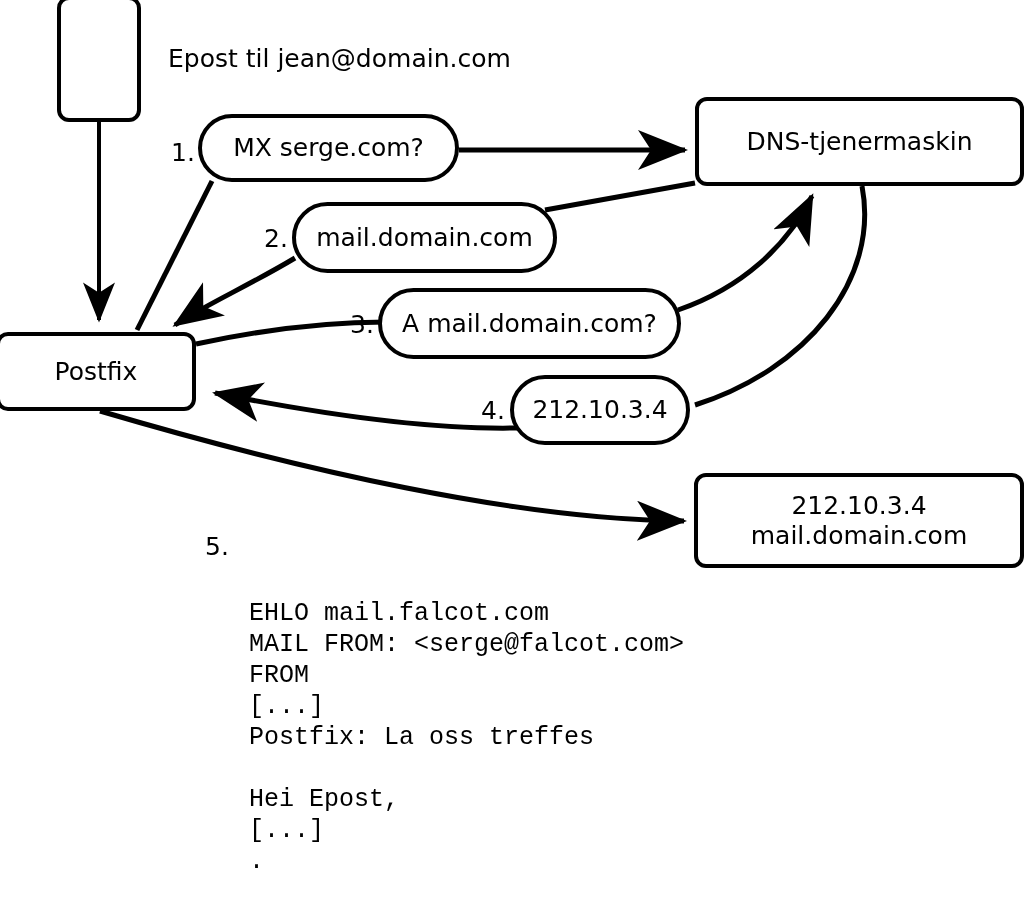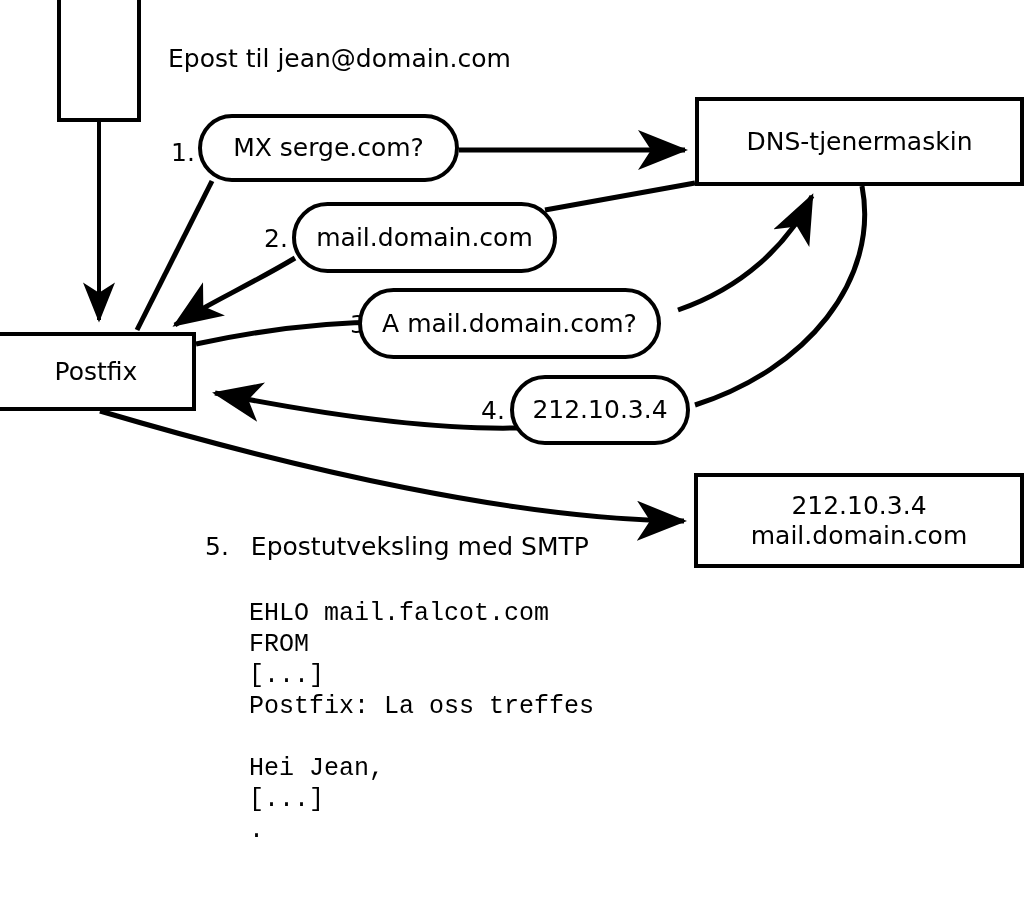--- a/index.html
+++ b/index.html
@@ -27,32 +27,32 @@
     position: absolute;
     box-sizing: border-box;
     background: #ffffff;
     border: 4px solid #000000;
     display: flex;
     align-items: center;
     justify-content: center;
     text-align: center;
     color: #000000;
   }
-  .rect-node { border-radius: 0; }
+  .rect-node { border-radius: 12px; }
   .pill-node { border-radius: 999px; }
   .node-label { line-height: 1.18; }
 
   #node-client     { left: 57px;  top: -4px;  width: 84px;  height: 126px; }
   #node-dns        { left: 695px; top: 97px;  width: 329px; height: 89px;  font-size: 25px; }
   #node-postfix    { left: -4px;  top: 332px; width: 200px; height: 79px;  font-size: 25px; }
   #node-mailserver { left: 694px; top: 473px; width: 330px; height: 95px;  font-size: 25px; }
 
   #pill-1 { left: 198px; top: 114px; width: 261px; height: 68px; font-size: 25px; }
   #pill-2 { left: 292px; top: 202px; width: 265px; height: 71px; font-size: 25px; }
-  #pill-3 { left: 358px; top: 288px; width: 303px; height: 71px; font-size: 25px; }
+  #pill-3 { left: 378px; top: 288px; width: 303px; height: 71px; font-size: 25px; }
   #pill-4 { left: 510px; top: 375px; width: 180px; height: 70px; font-size: 25px; }
 
   .plain-text {
     position: absolute;
     color: #000000;
     white-space: pre;
   }
   #caption-intro { left: 168px; top: 44px;  font-size: 25px; }
   #step-num-1 { left: 171px; top: 138px; font-size: 25px; }
   #step-num-2 { left: 264px; top: 224px; font-size: 25px; }
@@ -145,27 +145,27 @@
   </div>
   <div class="node pill-node" id="pill-3">
     <span class="node-label">A mail.domain.com?</span>
   </div>
   <div class="node pill-node" id="pill-4">
     <span class="node-label">212.10.3.4</span>
   </div>
 
   <div id="step-5-row">
     <span>5.</span>
-    <span>Epostutveksling med SMTP</span>
   </div>
 
   <div id="smtp-block">
     <div class="smtp-line">EHLO mail.falcot.com</div>
+    <div class="smtp-line">MAIL FROM: &lt;serge@falcot.com&gt;</div>
     <div class="smtp-line">FROM</div>
     <div class="smtp-line">[...]</div>
     <div class="smtp-line">Postfix: La oss treffes</div>
     <div class="smtp-gap"></div>
-    <div class="smtp-line">Hei Jean,</div>
+    <div class="smtp-line">Hei Epost,</div>
     <div class="smtp-line">[...]</div>
     <div class="smtp-line">.</div>
   </div>
 
 </div>
 
 </body></html>

